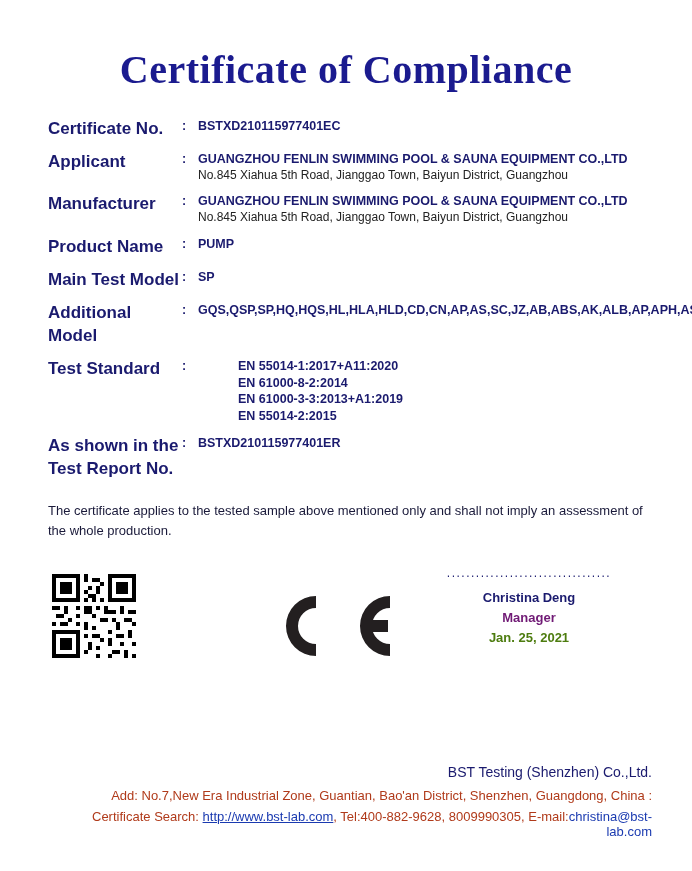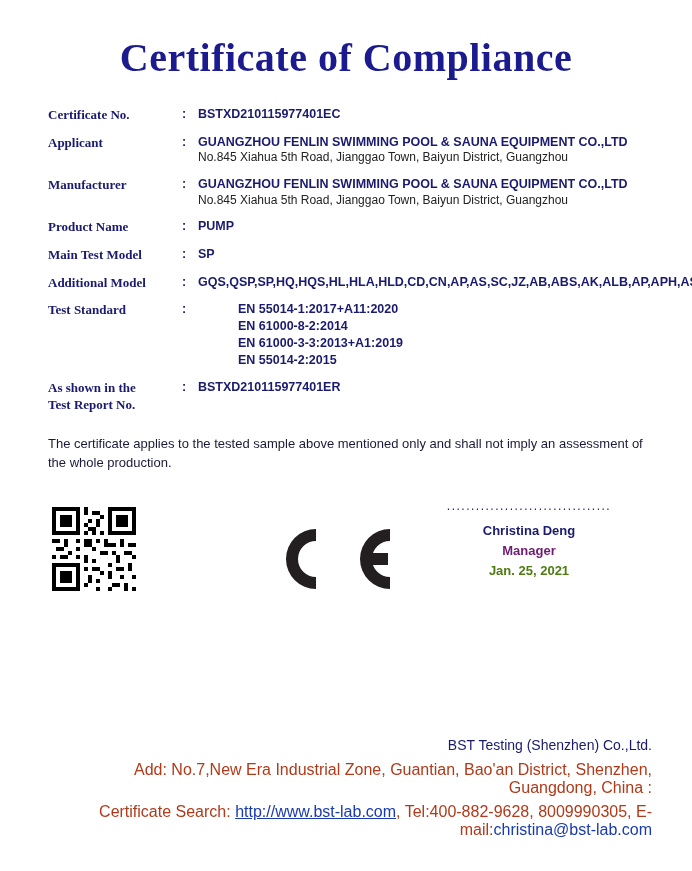--- a/index.html
+++ b/index.html
@@ -23,40 +23,39 @@
     padding: 0 48px;
   }
   .cert-title {
     text-align: center;
     font-family: "Liberation Serif", serif;
     font-weight: bold;
     font-size: 40px;
     color: #1b1b8f;
     letter-spacing: 0.5px;
     margin: 0;
-    padding-top: 36px;
+    padding-top: 48px;
     line-height: 1.1;
   }
 
   .fields {
     margin-top: 26px;
   }
   .field-row {
     display: flex;
     align-items: flex-start;
     margin-bottom: 10px;
   }
   .field-label {
     width: 134px;
     flex: 0 0 134px;
-    font-size: 13px;
+    font-size: 17px;
     font-weight: bold;
     color: #1a1a6e;
     line-height: 1.35;
-    font-family: Liberation Serif, serif;
   }
   .field-label .label-line2 {
     display: block;
   }
   .field-colon {
     width: 16px;
     flex: 0 0 16px;
     font-size: 12.5px;
     font-weight: bold;
     color: #1a1a6e;
@@ -158,21 +157,21 @@
     right: 40px;
     bottom: 26px;
     text-align: right;
   }
   .footer-company {
     font-size: 14px;
     color: #1a1a6e;
     margin-bottom: 8px;
   }
   .footer-line {
-    font-size: 16px;
+    font-size: 13px;
     color: #b03a1a;
     margin-bottom: 6px;
   }
   .footer-line .link {
     color: #1a3ab0;
     text-decoration: underline;
   }
   .footer-line .link-plain {
     color: #1a3ab0;
     text-decoration: none;

